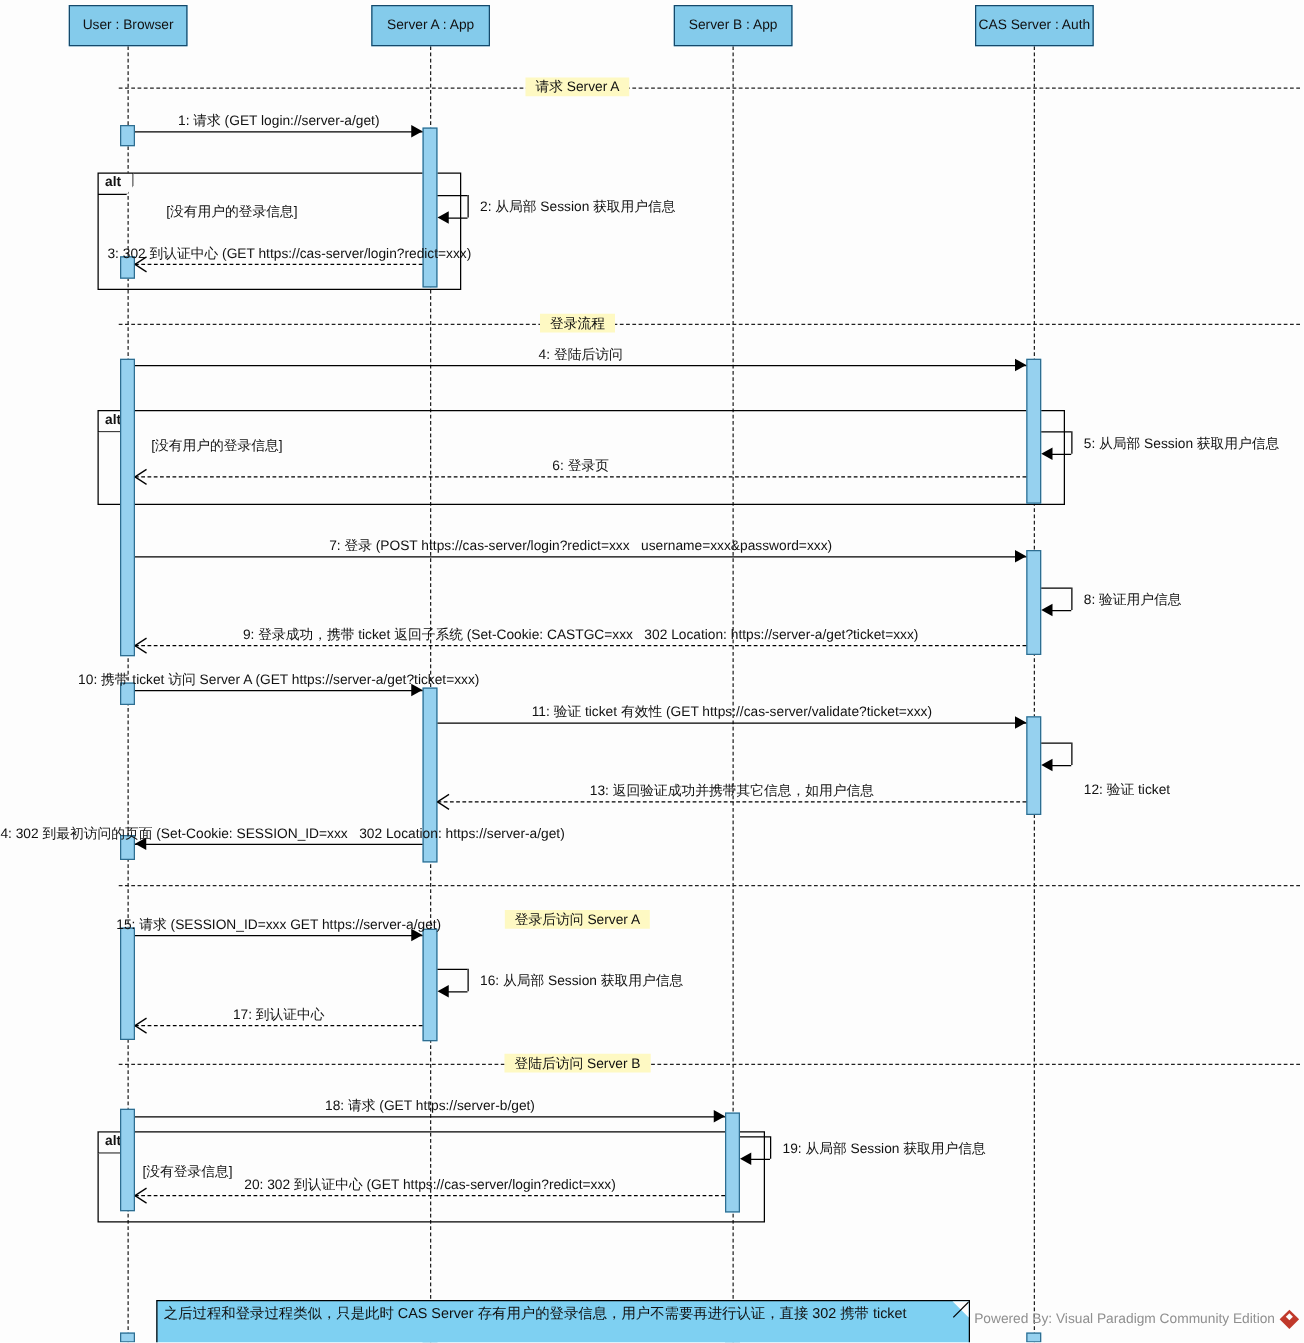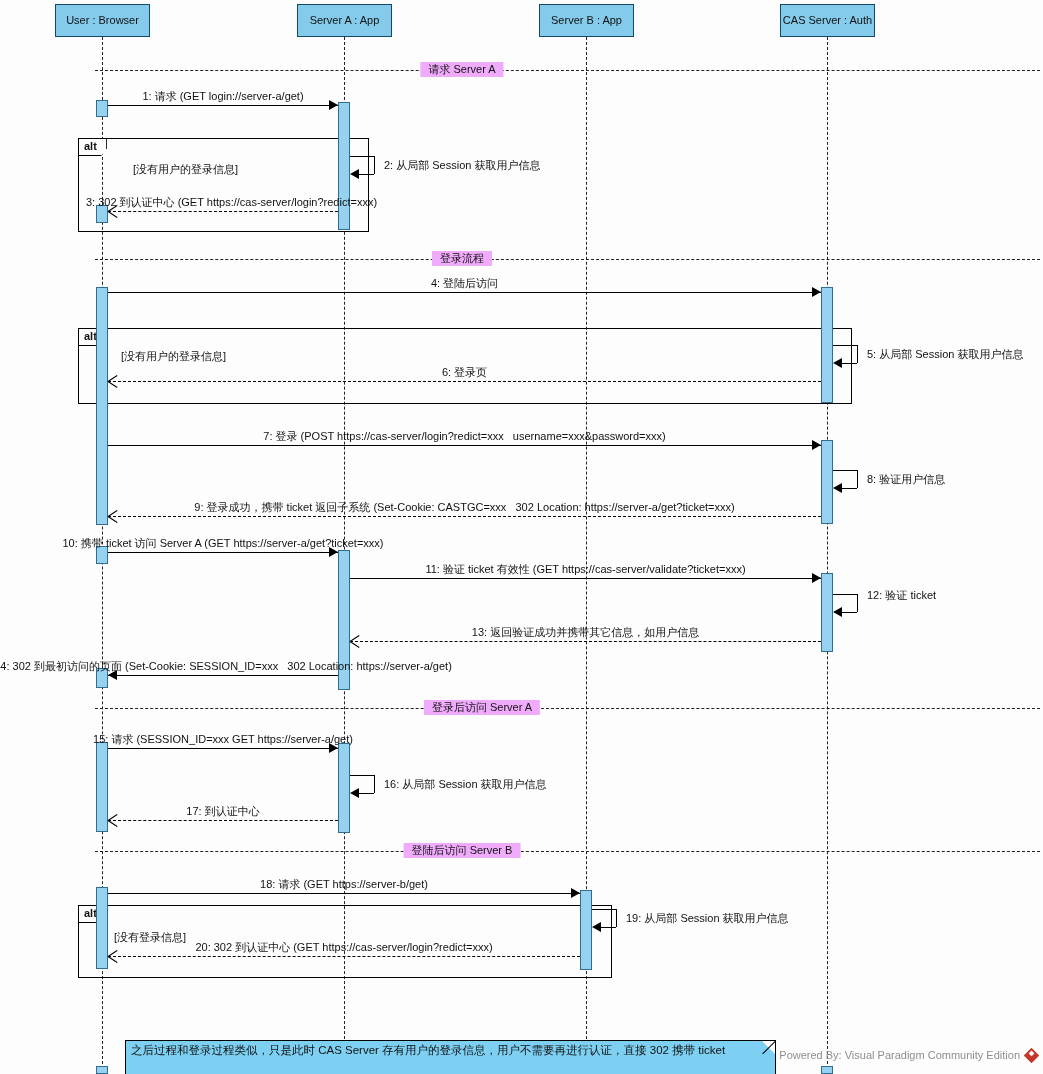--- a/index.html
+++ b/index.html
@@ -23,21 +23,21 @@
   .vline{position:absolute;width:0;border-left:1px solid #000;z-index:4;}
   .tri-r{position:absolute;width:0;height:0;border-top:5px solid transparent;
     border-bottom:5px solid transparent;border-left:9px solid #000;z-index:5;}
   .tri-l{position:absolute;width:0;height:0;border-top:5px solid transparent;
     border-bottom:5px solid transparent;border-right:9px solid #000;z-index:5;}
   .open-seg{position:absolute;width:11px;height:0;border-top:1px solid #000;
     transform-origin:0 50%;z-index:5;}
   .msg-label{position:absolute;font-size:11px;white-space:pre;z-index:5;color:#111;}
   .msg-label.center{transform:translateX(-50%);}
   .divider-line{position:absolute;left:95px;width:945px;height:0;border-top:1px dashed #222;z-index:2;}
-  .divider-label{position:absolute;transform:translateX(-50%);background:#f0abfc;
+  .divider-label{position:absolute;transform:translateX(-50%);background:#fef9c3;
     padding:0 8px;font-size:11px;white-space:pre;z-index:4;}
   .note{position:absolute;left:125px;top:992px;width:651px;height:50px;box-sizing:border-box;
     background:var(--n-fill,#7ED0F2);border:1px solid #000;z-index:6;
     font-size:11.5px;padding:2px 5px;overflow:hidden;white-space:nowrap;margin-top:48px;}
   .note .dogear{position:absolute;top:0;right:0;width:0;height:0;
     border-top:13px solid #FDFDFD;border-left:13px solid transparent;}
   .note .dogear-line{position:absolute;top:6px;right:-3px;width:18px;height:0;
     border-top:1px solid #000;transform:rotate(-45deg);}
   .footer{position:absolute;top:1049px;right:6px;display:flex;align-items:center;gap:6px;
     font-size:11px;color:var(--f-color,#8F8F8F);z-index:6;}
@@ -85,21 +85,21 @@
       <div class="act" style="left: 580px; top: 1066px; height: 8px;"></div>
       <div class="act" style="left: 821px; top: 287px; height: 116px;"></div>
       <div class="act" style="left: 821px; top: 440px; height: 84px;"></div>
       <div class="act" style="left: 821px; top: 573px; height: 79px;"></div>
       <div class="act" style="left: 821px; top: 1066px; height: 8px;"></div>
       <div class="divider-line" style="top: 70px;"></div>
       <div class="divider-label" style="left: 462px; top: 62px;">请求 Server A</div>
       <div class="divider-line" style="top: 259px;"></div>
       <div class="divider-label" style="left: 462px; top: 251px;">登录流程</div>
       <div class="divider-line" style="top: 708px;"></div>
-      <div class="divider-label" style="left: 462px; top: 700px; margin-left: 20px;">登录后访问 Server A</div>
+      <div class="divider-label" style="left: 462px; top: 728px;">登录后访问 Server A</div>
       <div class="divider-line" style="top: 851px;"></div>
       <div class="divider-label" style="left: 462px; top: 843px;">登陆后访问 Server B</div>
       <div class="frag" style="left: 78px; top: 138px; width: 289px; height: 92px;">
         <div class="frag-op">alt</div>
       </div>
       <div class="frag-guard" style="left: 133px; top: 162px;">[没有用户的登录信息]</div>
       <div class="frag" style="left: 78px; top: 328px; width: 772px; height: 74px;">
         <div class="frag-op">alt</div>
       </div>
       <div class="frag-guard" style="left: 121px; top: 349px;">[没有用户的登录信息]</div>
@@ -146,21 +146,21 @@
       <div class="mline" style="left: 108px; top: 552px; width: 230px;"></div>
       <div class="tri-r" style="left: 329px; top: 547px;"></div>
       <div class="msg-label center" style="left: 223px; top: 536px;">10: 携带 ticket 访问 Server A (GET https://server-a/get?ticket=xxx)</div>
       <div class="mline" style="left: 350px; top: 578px; width: 471px;"></div>
       <div class="tri-r" style="left: 812px; top: 573px;"></div>
       <div class="msg-label center" style="left: 585.5px; top: 562px;">11: 验证 ticket 有效性 (GET https://cas-server/validate?ticket=xxx)</div>
       <div class="mline" style="left: 833px; top: 594px; width: 24px;"></div>
       <div class="vline" style="left: 857px; top: 594px; height: 18px;"></div>
       <div class="mline" style="left: 841px; top: 612px; width: 16px;"></div>
       <div class="tri-l" style="left: 833px; top: 607px;"></div>
-      <div class="msg-label" style="left: 867px; top: 588px;">12: 验证 ticket</div>
+      <div class="msg-label" style="left: 867px; top: 624px;">12: 验证 ticket</div>
       <div class="mline dashed" style="left: 350px; top: 641px; width: 471px;"></div>
       <div class="open-seg" style="left: 350px; top: 641px; transform: rotate(-33deg);"></div>
       <div class="open-seg" style="left: 350px; top: 641px; transform: rotate(33deg);"></div>
       <div class="msg-label center" style="left: 585.5px; top: 625px;">13: 返回验证成功并携带其它信息，如用户信息</div>
       <div class="mline" style="left: 108px; top: 675px; width: 230px;"></div>
       <div class="tri-l" style="left: 108px; top: 670px;"></div>
       <div class="msg-label center" style="left: 223px; top: 659px;">14: 302 到最初访问的页面 (Set-Cookie: SESSION_ID=xxx   302 Location: https://server-a/get)</div>
       <div class="mline" style="left: 108px; top: 748px; width: 230px;"></div>
       <div class="tri-r" style="left: 329px; top: 743px;"></div>
       <div class="msg-label center" style="left: 223px; top: 732px;">15: 请求 (SESSION_ID=xxx GET https://server-a/get)</div>

